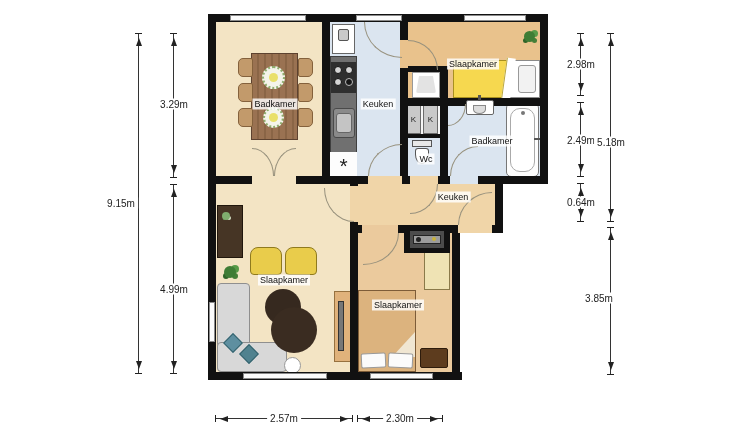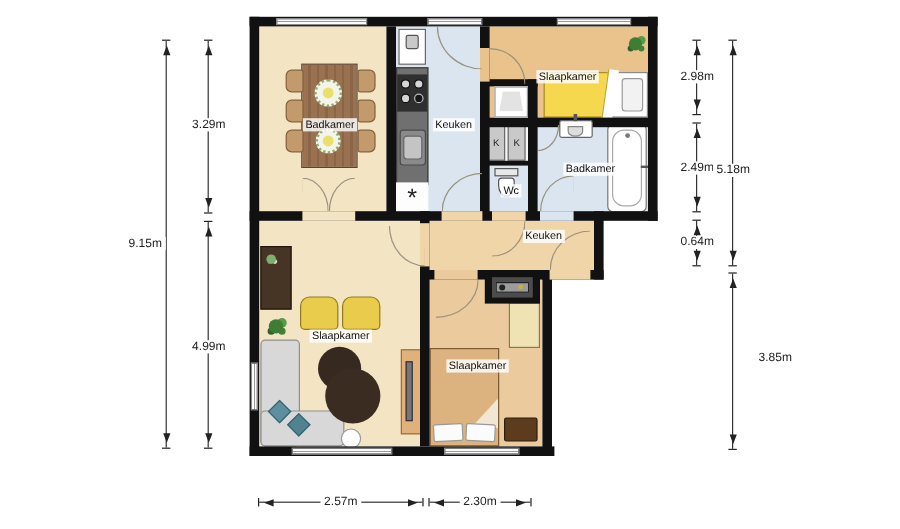--- a/index.html
+++ b/index.html
@@ -196,20 +196,20 @@
 
   <div class="dimv" style="left:577px;top:33px;height:63px;"></div>
   <span class="dlabel" style="left:581px;top:64px;">2.98m</span>
   <div class="dimv" style="left:577px;top:102px;height:75px;"></div>
   <span class="dlabel" style="left:581px;top:140px;">2.49m</span>
   <div class="dimv" style="left:577px;top:183px;height:39px;"></div>
   <span class="dlabel" style="left:581px;top:202px;">0.64m</span>
   <div class="dimv" style="left:607px;top:33px;height:189px;"></div>
   <span class="dlabel" style="left:611px;top:142px;">5.18m</span>
   <div class="dimv" style="left:607px;top:227px;height:148px;"></div>
-  <span class="dlabel" style="left:646px;top:298px;">3.85m</span>
+  <span class="dlabel" style="left:599px;top:298px;">3.85m</span>
 
   <div class="dimh" style="left:215px;top:415px;width:138px;"></div>
   <span class="dlabel" style="left:284px;top:418px;">2.57m</span>
   <div class="dimh" style="left:357px;top:415px;width:86px;"></div>
   <span class="dlabel" style="left:400px;top:418px;">2.30m</span>
 
 </div>
 
 </body></html>

